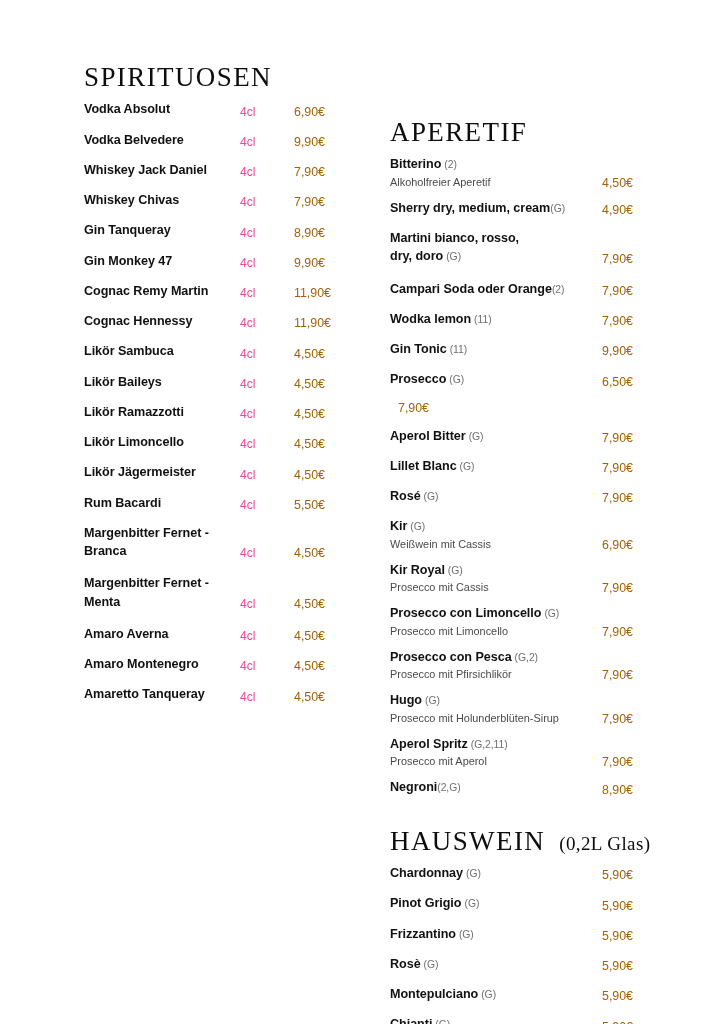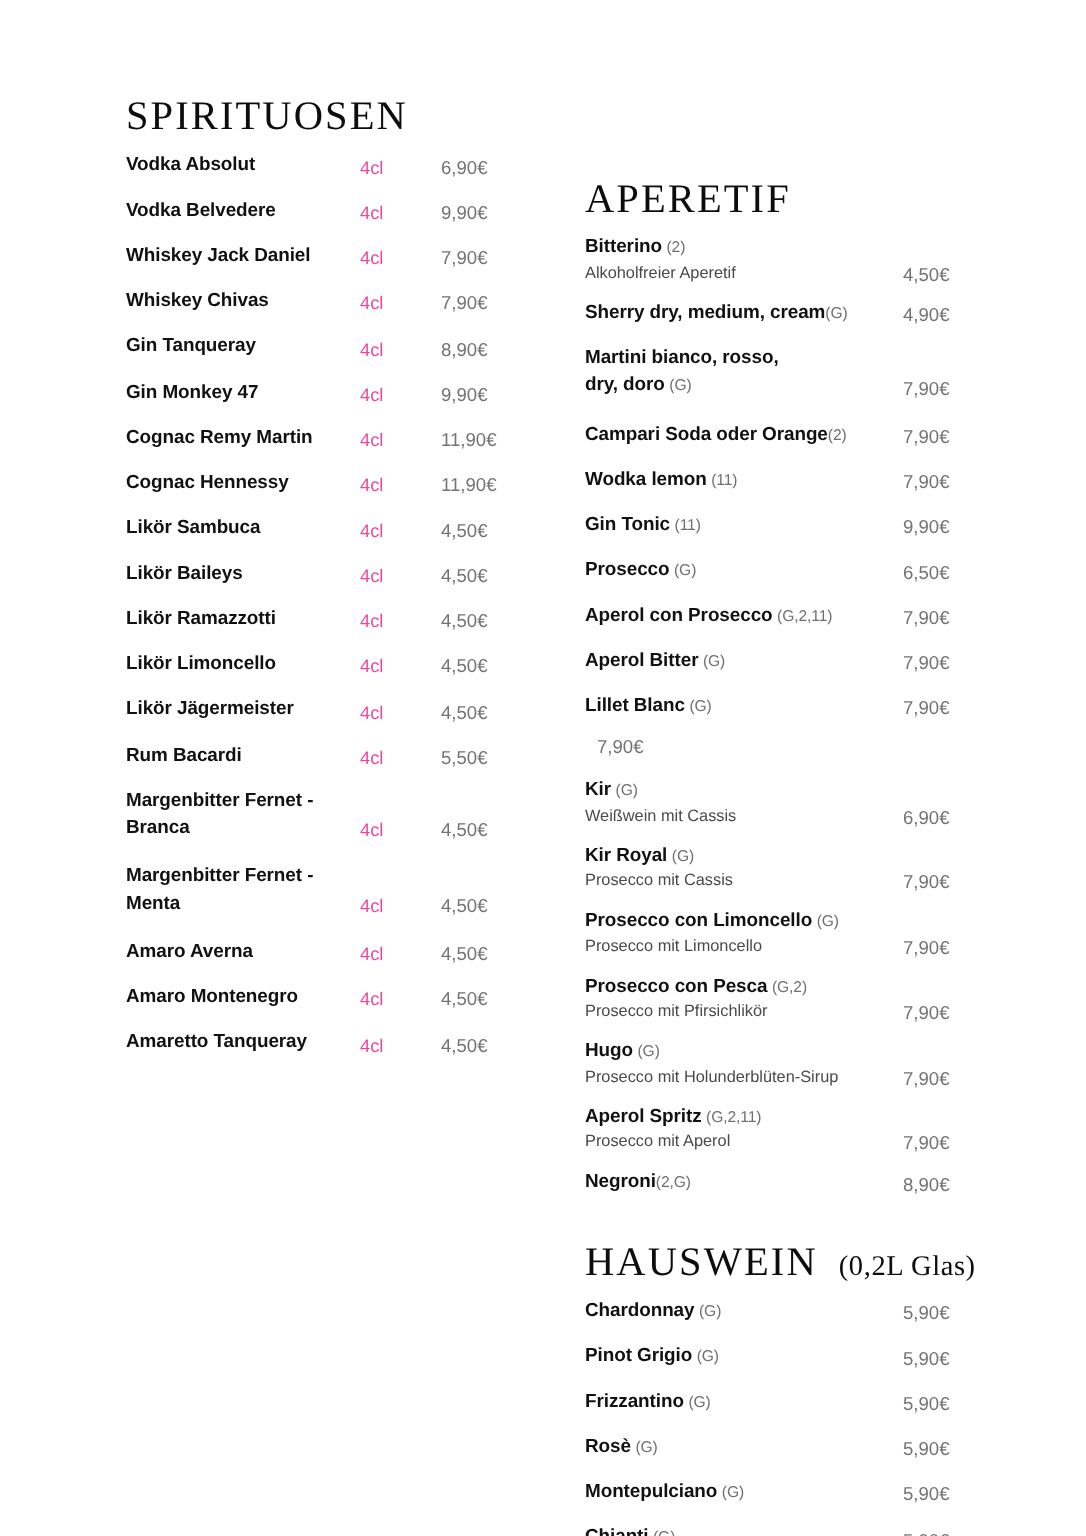--- a/index.html
+++ b/index.html
@@ -66,21 +66,21 @@
     flex:0 0 40px;
     font-size:12.2px;
     font-weight:400;
     color:#ec4899;
     text-align:left;
   }
   .price{
     flex:0 0 58px;
     font-size:12.4px;
     font-weight:400;
-    color:#737373;
+    color:#a16207;
     text-align:left;
   }
 
   
   .col-left .unit{margin-left:6px;}
   .col-left .price{margin-left:14px;}
   
   .col-right .price{flex:0 0 56px;margin-left:8px;}
 
   .item.two-line{margin-bottom:14px;}
@@ -274,38 +274,38 @@
           </div>
           <div class="price">9,90€</div>
         </div>
         <div class="item">
           <div class="names">
             <div class="name">Prosecco<span class="alg spaced">(G)</span></div>
           </div>
           <div class="price">6,50€</div>
         </div>
         <div class="item">
-          <div class="names">
-            <div class="name">Aperol con Prosecco<span class="alg spaced">(G,2,11)</span></div>
-          </div>
           <div class="price">7,90€</div>
         </div>
         <div class="item">
           <div class="names">
             <div class="name">Aperol Bitter<span class="alg spaced">(G)</span></div>
           </div>
           <div class="price">7,90€</div>
         </div>
         <div class="item">
           <div class="names">
             <div class="name">Lillet Blanc<span class="alg spaced">(G)</span></div>
           </div>
           <div class="price">7,90€</div>
         </div>
         <div class="item">
+          <div class="names">
+            <div class="name">Rosé<span class="alg spaced">(G)</span></div>
+          </div>
           <div class="price">7,90€</div>
         </div>
         <div class="item has-desc">
           <div class="names">
             <div class="name">Kir<span class="alg spaced">(G)</span></div>
             <div class="desc">Weißwein mit Cassis</div>
           </div>
           <div class="price">6,90€</div>
         </div>
         <div class="item has-desc">

